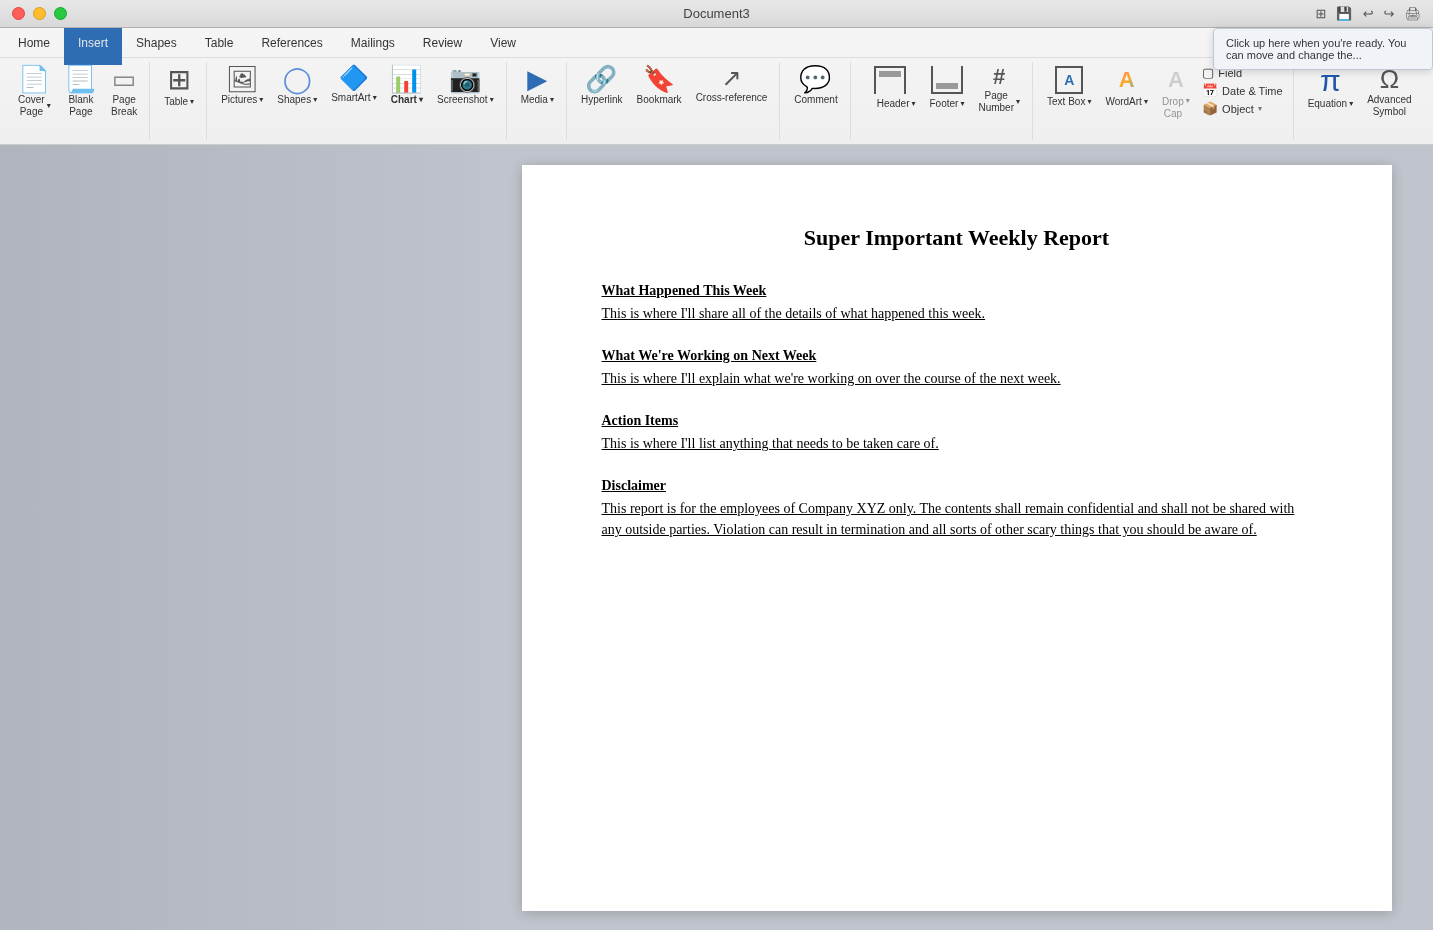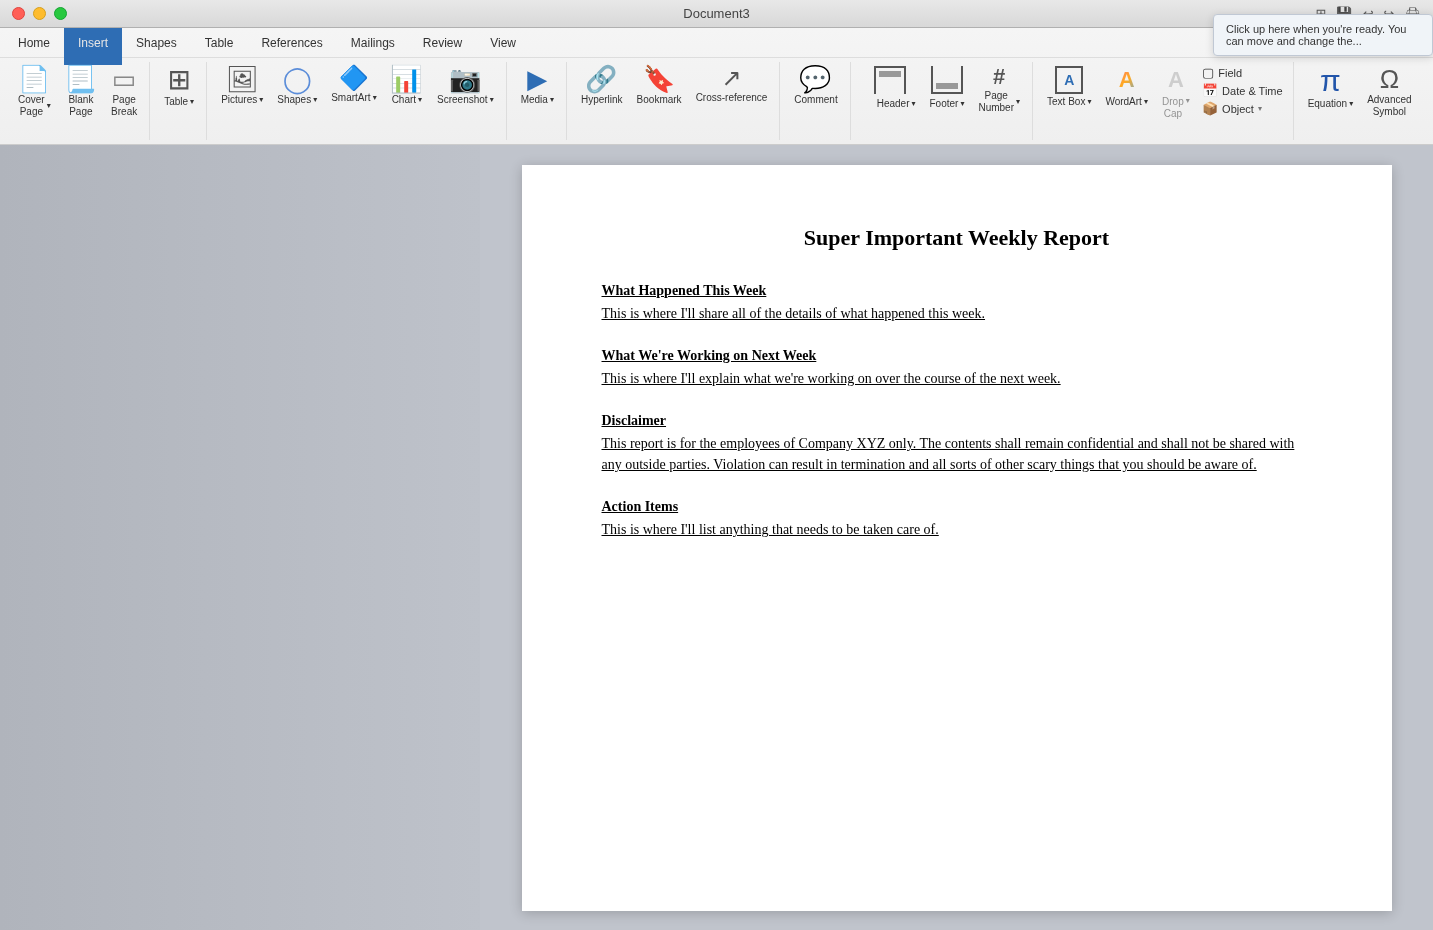--- a/index.html
+++ b/index.html
@@ -176,21 +176,21 @@
   <div class="title-bar-icons">
     <span class="title-bar-icon">⊞</span>
     <span class="title-bar-icon">💾</span>
     <span class="title-bar-icon">↩</span>
     <span class="title-bar-icon">↪</span>
     <span class="title-bar-icon">🖨</span>
   </div>
   <div class="title-bar-title">Document3</div>
 </div>
 
-<div style="position:fixed; top:14px; right:0; width:220px; background:#f0f4f8; border:1px solid #c0c8d4; border-radius:4px; padding:8px 12px; font-size:11px; color:#333; z-index:100; box-shadow:0 2px 8px rgba(0,0,0,0.15);">
+<div style="position:fixed; top:28px; right:0; width:220px; background:#f0f4f8; border:1px solid #c0c8d4; border-radius:4px; padding:8px 12px; font-size:11px; color:#333; z-index:100; box-shadow:0 2px 8px rgba(0,0,0,0.15);">
   <span>Click up here when you're ready. You can move and change the...</span>
 </div>
 
 <div class="ribbon">
 
   <div class="ribbon-tabs">
     <div class="ribbon-tab">
       <span>Home</span>
     </div>
     <div class="ribbon-tab active">
@@ -253,21 +253,21 @@
         <div class="ribbon-btn-large">
           <div class="ribbon-btn-icon" style="font-size:26px; color:#5b8dd9;">◯</div>
           <div class="ribbon-btn-label" style="display:flex;align-items:center;gap:2px;">Shapes <span style="font-size:8px;">▾</span></div>
         </div>
         <div class="ribbon-btn-large">
           <div class="ribbon-btn-icon" style="font-size:24px; color:#4a9a4a;">🔷</div>
           <div class="ribbon-btn-label" style="display:flex;align-items:center;gap:2px;">SmartArt <span style="font-size:8px;">▾</span></div>
         </div>
         <div class="ribbon-btn-large">
           <div class="ribbon-btn-icon" style="font-size:26px;">📊</div>
-          <div class="ribbon-btn-label" style="display:flex;align-items:center;gap:2px;">Chart <span style="font-size:8px;">▾</span></div>
+          <div class="ribbon-btn-label" style="display:flex;align-items:center;gap:2px;font-weight:bold;">Chart <span style="font-size:8px;">▾</span></div>
         </div>
         <div class="ribbon-btn-large">
           <div class="ribbon-btn-icon" style="font-size:26px;">📷</div>
           <div class="ribbon-btn-label" style="display:flex;align-items:center;gap:2px;">Screenshot <span style="font-size:8px;">▾</span></div>
         </div>
       </div>
     </div>
 
     <div class="ribbon-group">
       <div class="ribbon-group-items">
@@ -392,23 +392,23 @@
         <div class="doc-heading">What Happened This Week</div>
         <div class="doc-body">This is where I'll share all of the details of what happened this week.</div>
       </div>
 
       <div class="doc-section">
         <div class="doc-heading">What We're Working on Next Week</div>
         <div class="doc-body">This is where I'll explain what we're working on over the course of the next week.</div>
       </div>
 
       <div class="doc-section">
+        <div class="doc-heading">Action Items</div>
+        <div class="doc-body">This is where I'll list anything that needs to be taken care of.</div>
+      </div>
+
+      <div class="doc-section">
         <div class="doc-heading">Disclaimer</div>
         <div class="doc-body">This report is for the employees of Company XYZ only. The contents shall remain confidential and shall not be shared with any outside parties. Violation can result in termination and all sorts of other scary things that you should be aware of.</div>
       </div>
-
-      <div class="doc-section">
-        <div class="doc-heading">Action Items</div>
-        <div class="doc-body">This is where I'll list anything that needs to be taken care of.</div>
-      </div>
     </div>
   </div>
 </div>
 
 </body></html>

